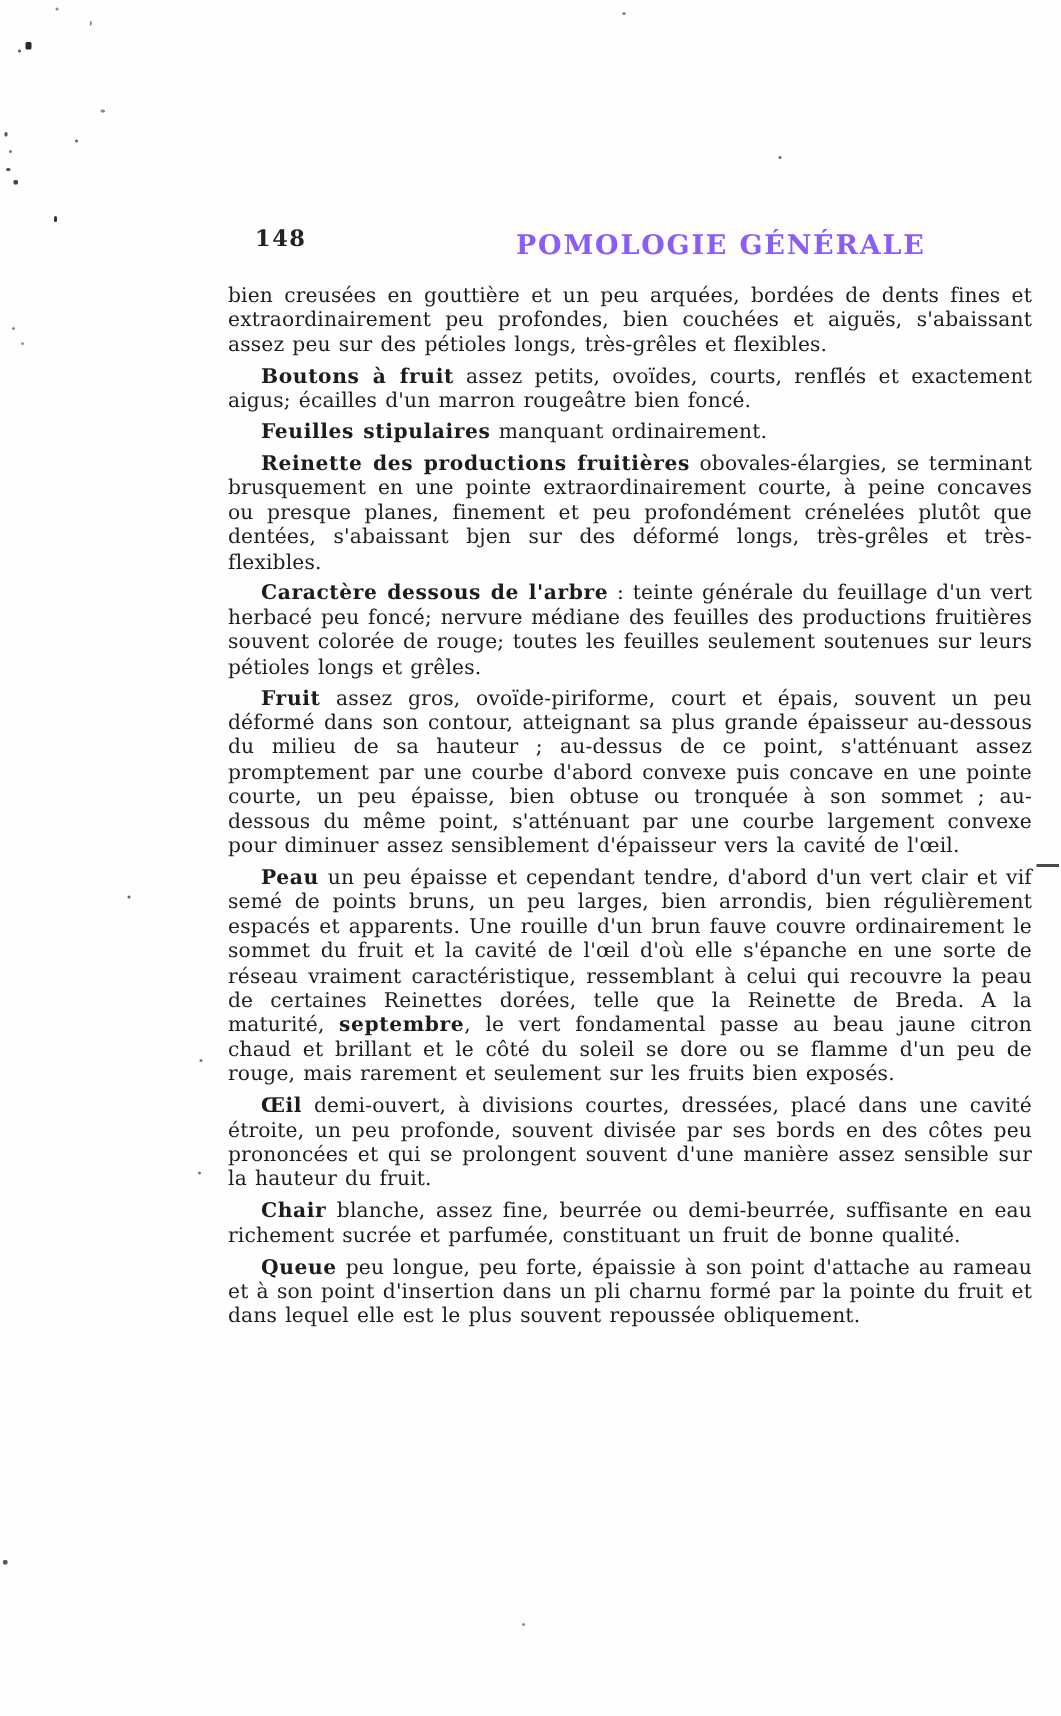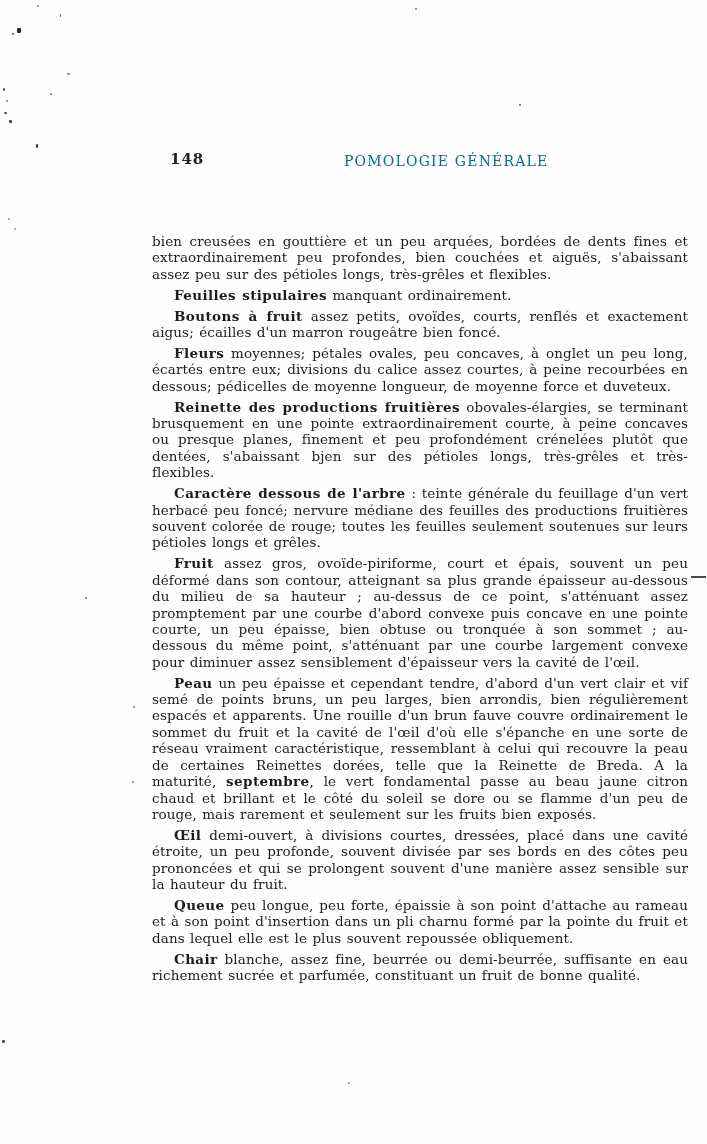--- a/index.html
+++ b/index.html
@@ -22,44 +22,43 @@
     top: 150px;
     font-size: 15px;
     font-weight: bold;
     letter-spacing: 1px;
     color: #222;
   }
   .running-title {
     position: absolute;
     left: 344px;
     top: 153px;
-    font-size: 14px;
-    font-weight: 400;
+    font-size: 18px;
+    font-weight: 700;
     letter-spacing: 1.2px;
-    color: #0369a1;
+    color: #8b5cf6;
     white-space: nowrap;
   }
   .body-text {
     position: absolute;
     left: 152px;
     top: 189px;
     width: 536px;
     text-align: justify;
     font-size: 13.5px;
     line-height: 16.4px;
     letter-spacing: 0.1px;
     word-spacing: 1px;
   }
   .body-text p {
     margin: 0 0 4.5px 0;
     text-indent: 22px;
   }
   .body-text p.no-indent {
     text-indent: 0;
-    margin-top: 44px;
   }
   .lead {
     font-weight: bold;
     letter-spacing: 0.4px;
   }
   .margin-dash {
     position: absolute;
     left: 691px;
     top: 576px;
     width: 15px;
@@ -100,27 +99,26 @@
     <span class="speck" style="left:348px;top:1082px;width:2px;height:2px;background:#888;"></span>
   </div>
 
   <div>
     <span class="pagenum">148</span>
     <span class="running-title">POMOLOGIE GÉNÉRALE</span>
   </div>
 
   <div class="body-text" id="body-text">
       <p class="no-indent"><span>bien creusées en gouttière et un peu arquées, bordées de dents fines et extraordinairement peu profondes, bien couchées et aiguës, s'abaissant assez peu sur des pétioles longs, très-grêles et flexibles.</span></p>
+      <p><span class="lead">Boutons à fruit</span><span> assez petits, ovoïdes, courts, renflés et exactement aigus; écailles d'un marron rougeâtre bien foncé.</span></p>
       <p><span class="lead">Feuilles stipulaires</span><span> manquant ordinairement.</span></p>
-      <p><span class="lead">Boutons à fruit</span><span> assez petits, ovoïdes, courts, renflés et exactement aigus; écailles d'un marron rougeâtre bien foncé.</span></p>
-      <p><span class="lead">Fleurs</span><span> moyennes; pétales ovales, peu concaves, à onglet un peu long, écartés entre eux; divisions du calice assez courtes, à peine recourbées en dessous; pédicelles de moyenne longueur, de moyenne force et duveteux.</span></p>
-      <p><span class="lead">Reinette des productions fruitières</span><span> obovales-élargies, se terminant brusquement en une pointe extraordinairement courte, à peine concaves ou presque planes, finement et peu profondément crénelées plutôt que dentées, s'abaissant bjen sur des pétioles longs, très-grêles et très-flexibles.</span></p>
+      <p><span class="lead">Reinette des productions fruitières</span><span> obovales-élargies, se terminant brusquement en une pointe extraordinairement courte, à peine concaves ou presque planes, finement et peu profondément crénelées plutôt que dentées, s'abaissant bjen sur des déformé longs, très-grêles et très-flexibles.</span></p>
       <p><span class="lead">Caractère dessous de l'arbre</span><span> : teinte générale du feuillage d'un vert herbacé peu foncé; nervure médiane des feuilles des productions fruitières souvent colorée de rouge; toutes les feuilles seulement soutenues sur leurs pétioles longs et grêles.</span></p>
       <p><span class="lead">Fruit</span><span> assez gros, ovoïde-piriforme, court et épais, souvent un peu déformé dans son contour, atteignant sa plus grande épaisseur au-dessous du milieu de sa hauteur ; au-dessus de ce point, s'atténuant assez promptement par une courbe d'abord convexe puis concave en une pointe courte, un peu épaisse, bien obtuse ou tronquée à son sommet ; au-dessous du même point, s'atténuant par une courbe largement convexe pour diminuer assez sensiblement d'épaisseur vers la cavité de l'œil.</span></p>
       <p><span class="lead">Peau</span><span> un peu épaisse et cependant tendre, d'abord d'un vert clair et vif semé de points bruns, un peu larges, bien arrondis, bien régulièrement espacés et apparents. Une rouille d'un brun fauve couvre ordinairement le sommet du fruit et la cavité de l'œil d'où elle s'épanche en une sorte de réseau vraiment caractéristique, ressemblant à celui qui recouvre la peau de certaines Reinettes dorées, telle que la Reinette de Breda. A la maturité, </span><span class="lead">septembre</span><span>, le vert fondamental passe au beau jaune citron chaud et brillant et le côté du soleil se dore ou se flamme d'un peu de rouge, mais rarement et seulement sur les fruits bien exposés.</span></p>
       <p><span class="lead">Œil</span><span> demi-ouvert, à divisions courtes, dressées, placé dans une cavité étroite, un peu profonde, souvent divisée par ses bords en des côtes peu prononcées et qui se prolongent souvent d'une manière assez sensible sur la hauteur du fruit.</span></p>
+      <p><span class="lead">Chair</span><span> blanche, assez fine, beurrée ou demi-beurrée, suffisante en eau richement sucrée et parfumée, constituant un fruit de bonne qualité.</span></p>
       <p><span class="lead">Queue</span><span> peu longue, peu forte, épaissie à son point d'attache au rameau et à son point d'insertion dans un pli charnu formé par la pointe du fruit et dans lequel elle est le plus souvent repoussée obliquement.</span></p>
-      <p><span class="lead">Chair</span><span> blanche, assez fine, beurrée ou demi-beurrée, suffisante en eau richement sucrée et parfumée, constituant un fruit de bonne qualité.</span></p>
     </div>
 
   <div class="margin-dash"></div>
 
 </div>
 
 </body></html>

